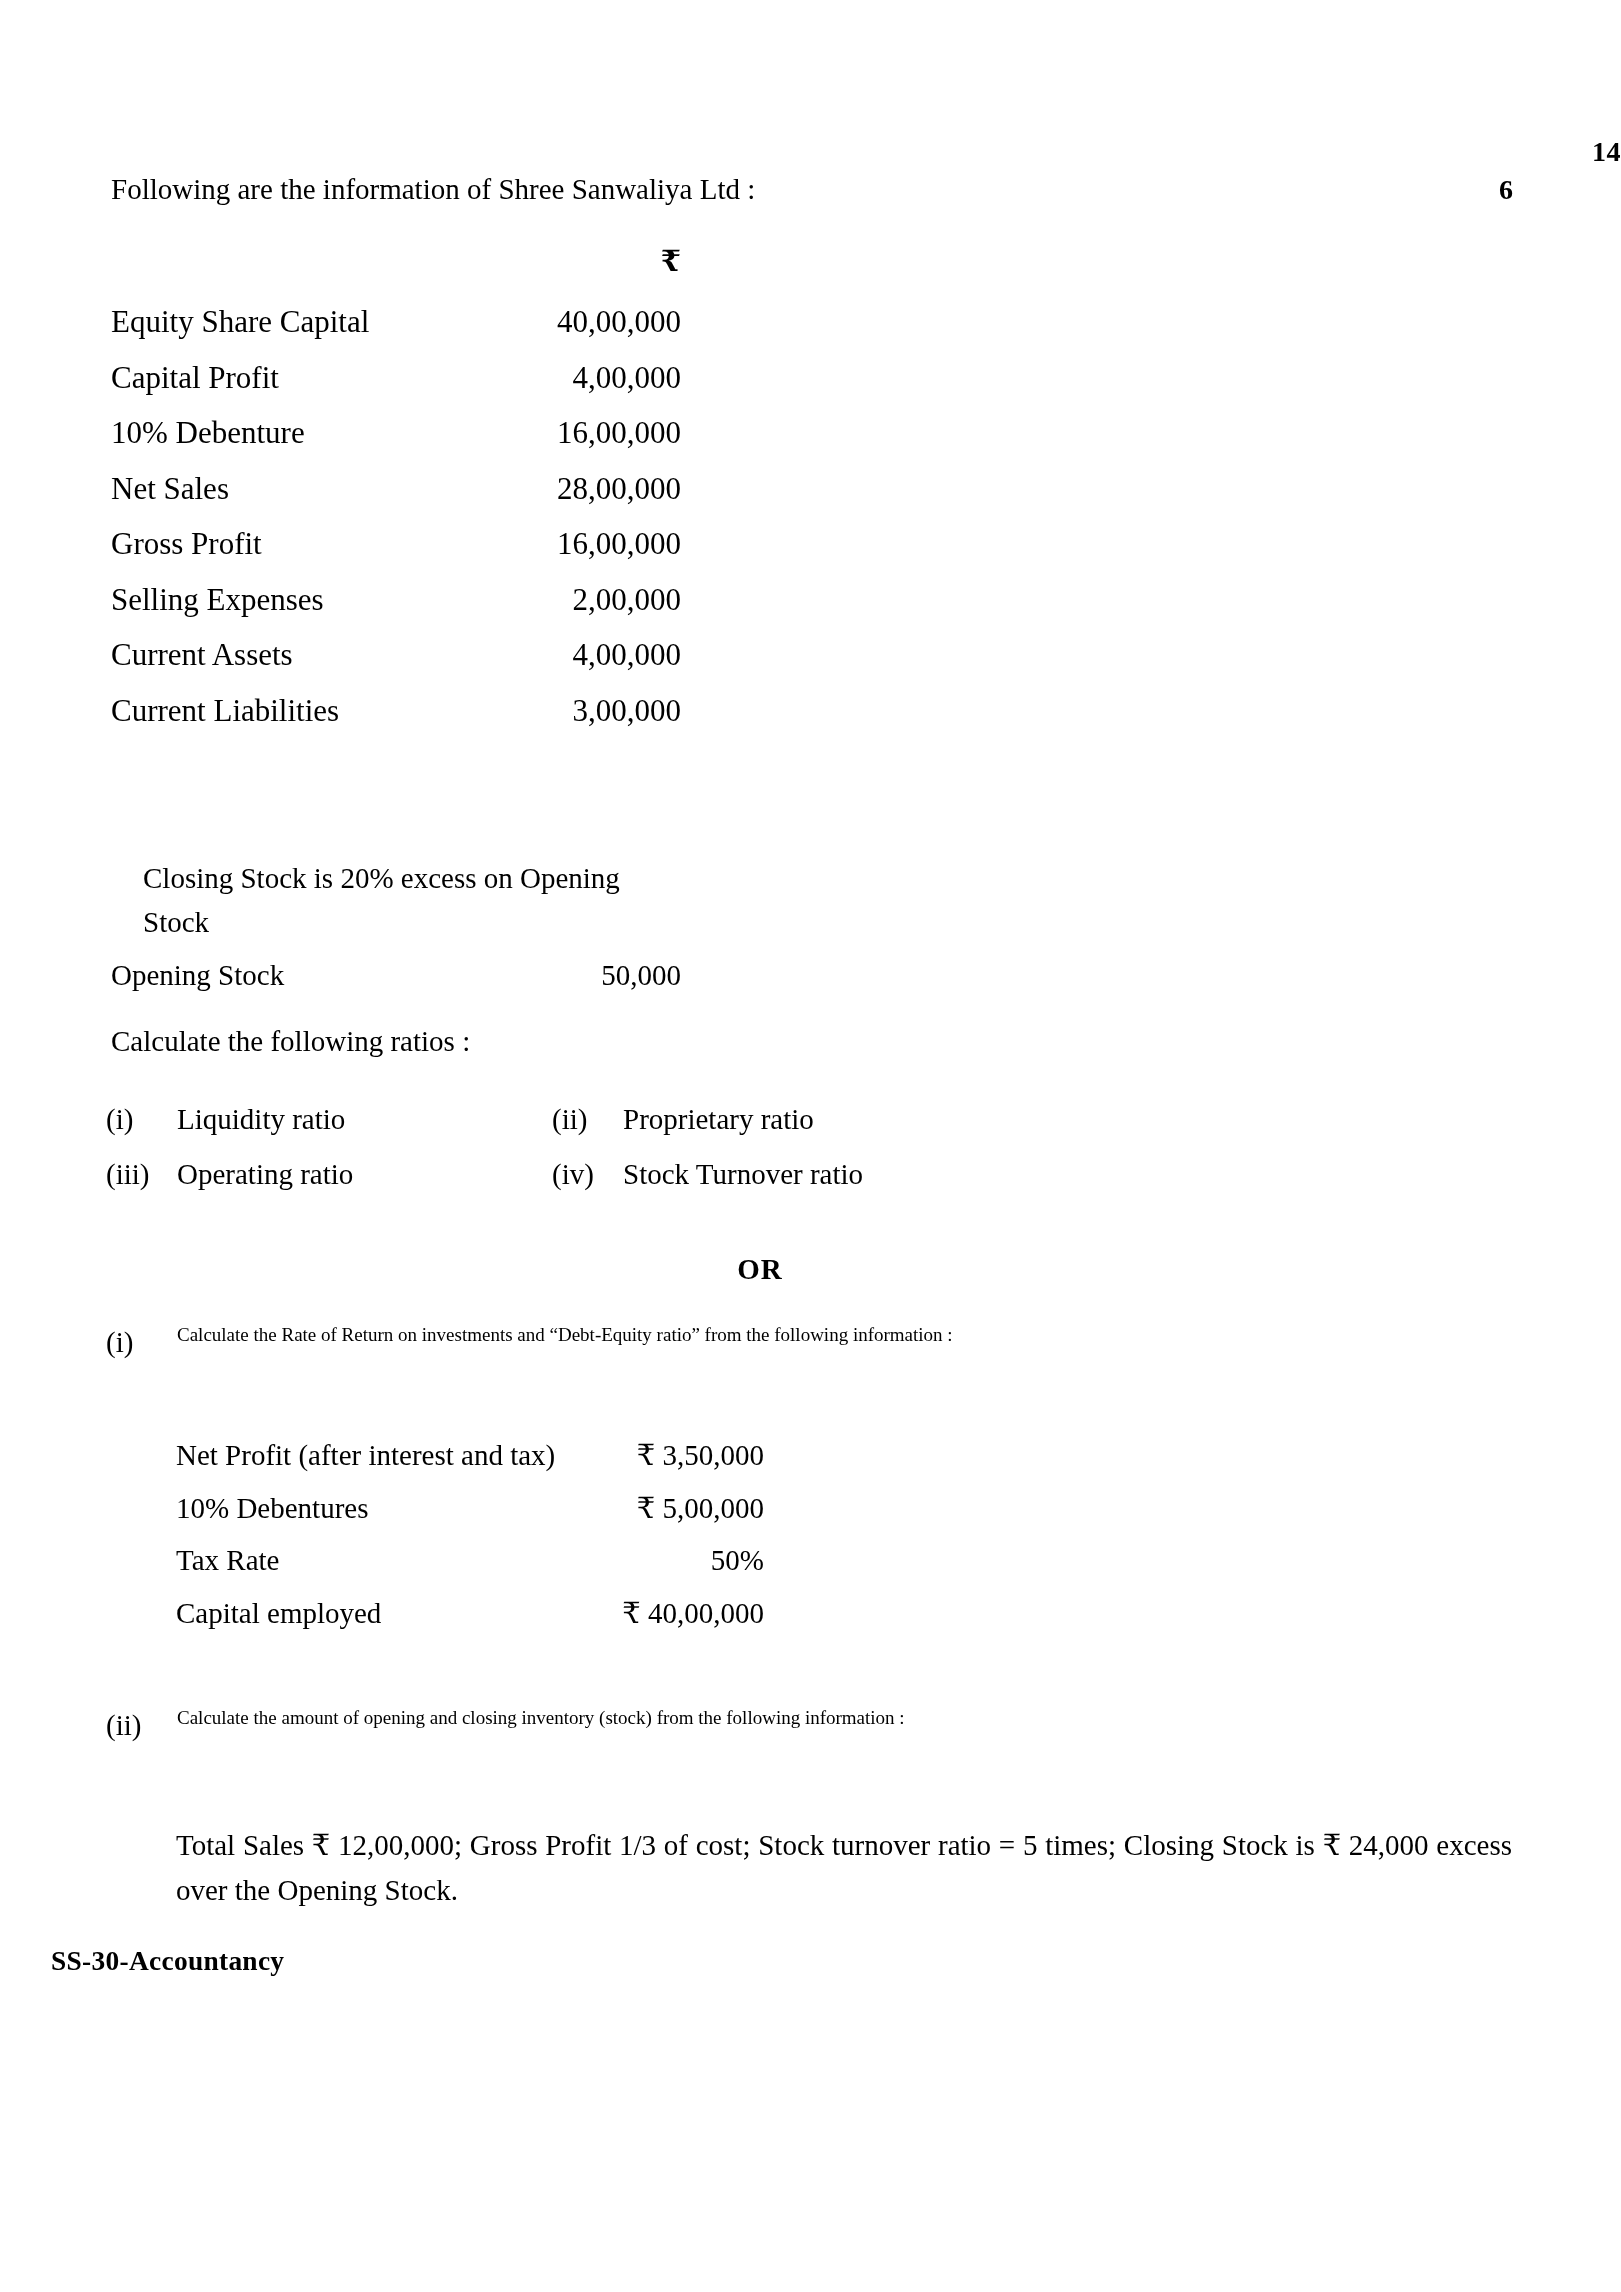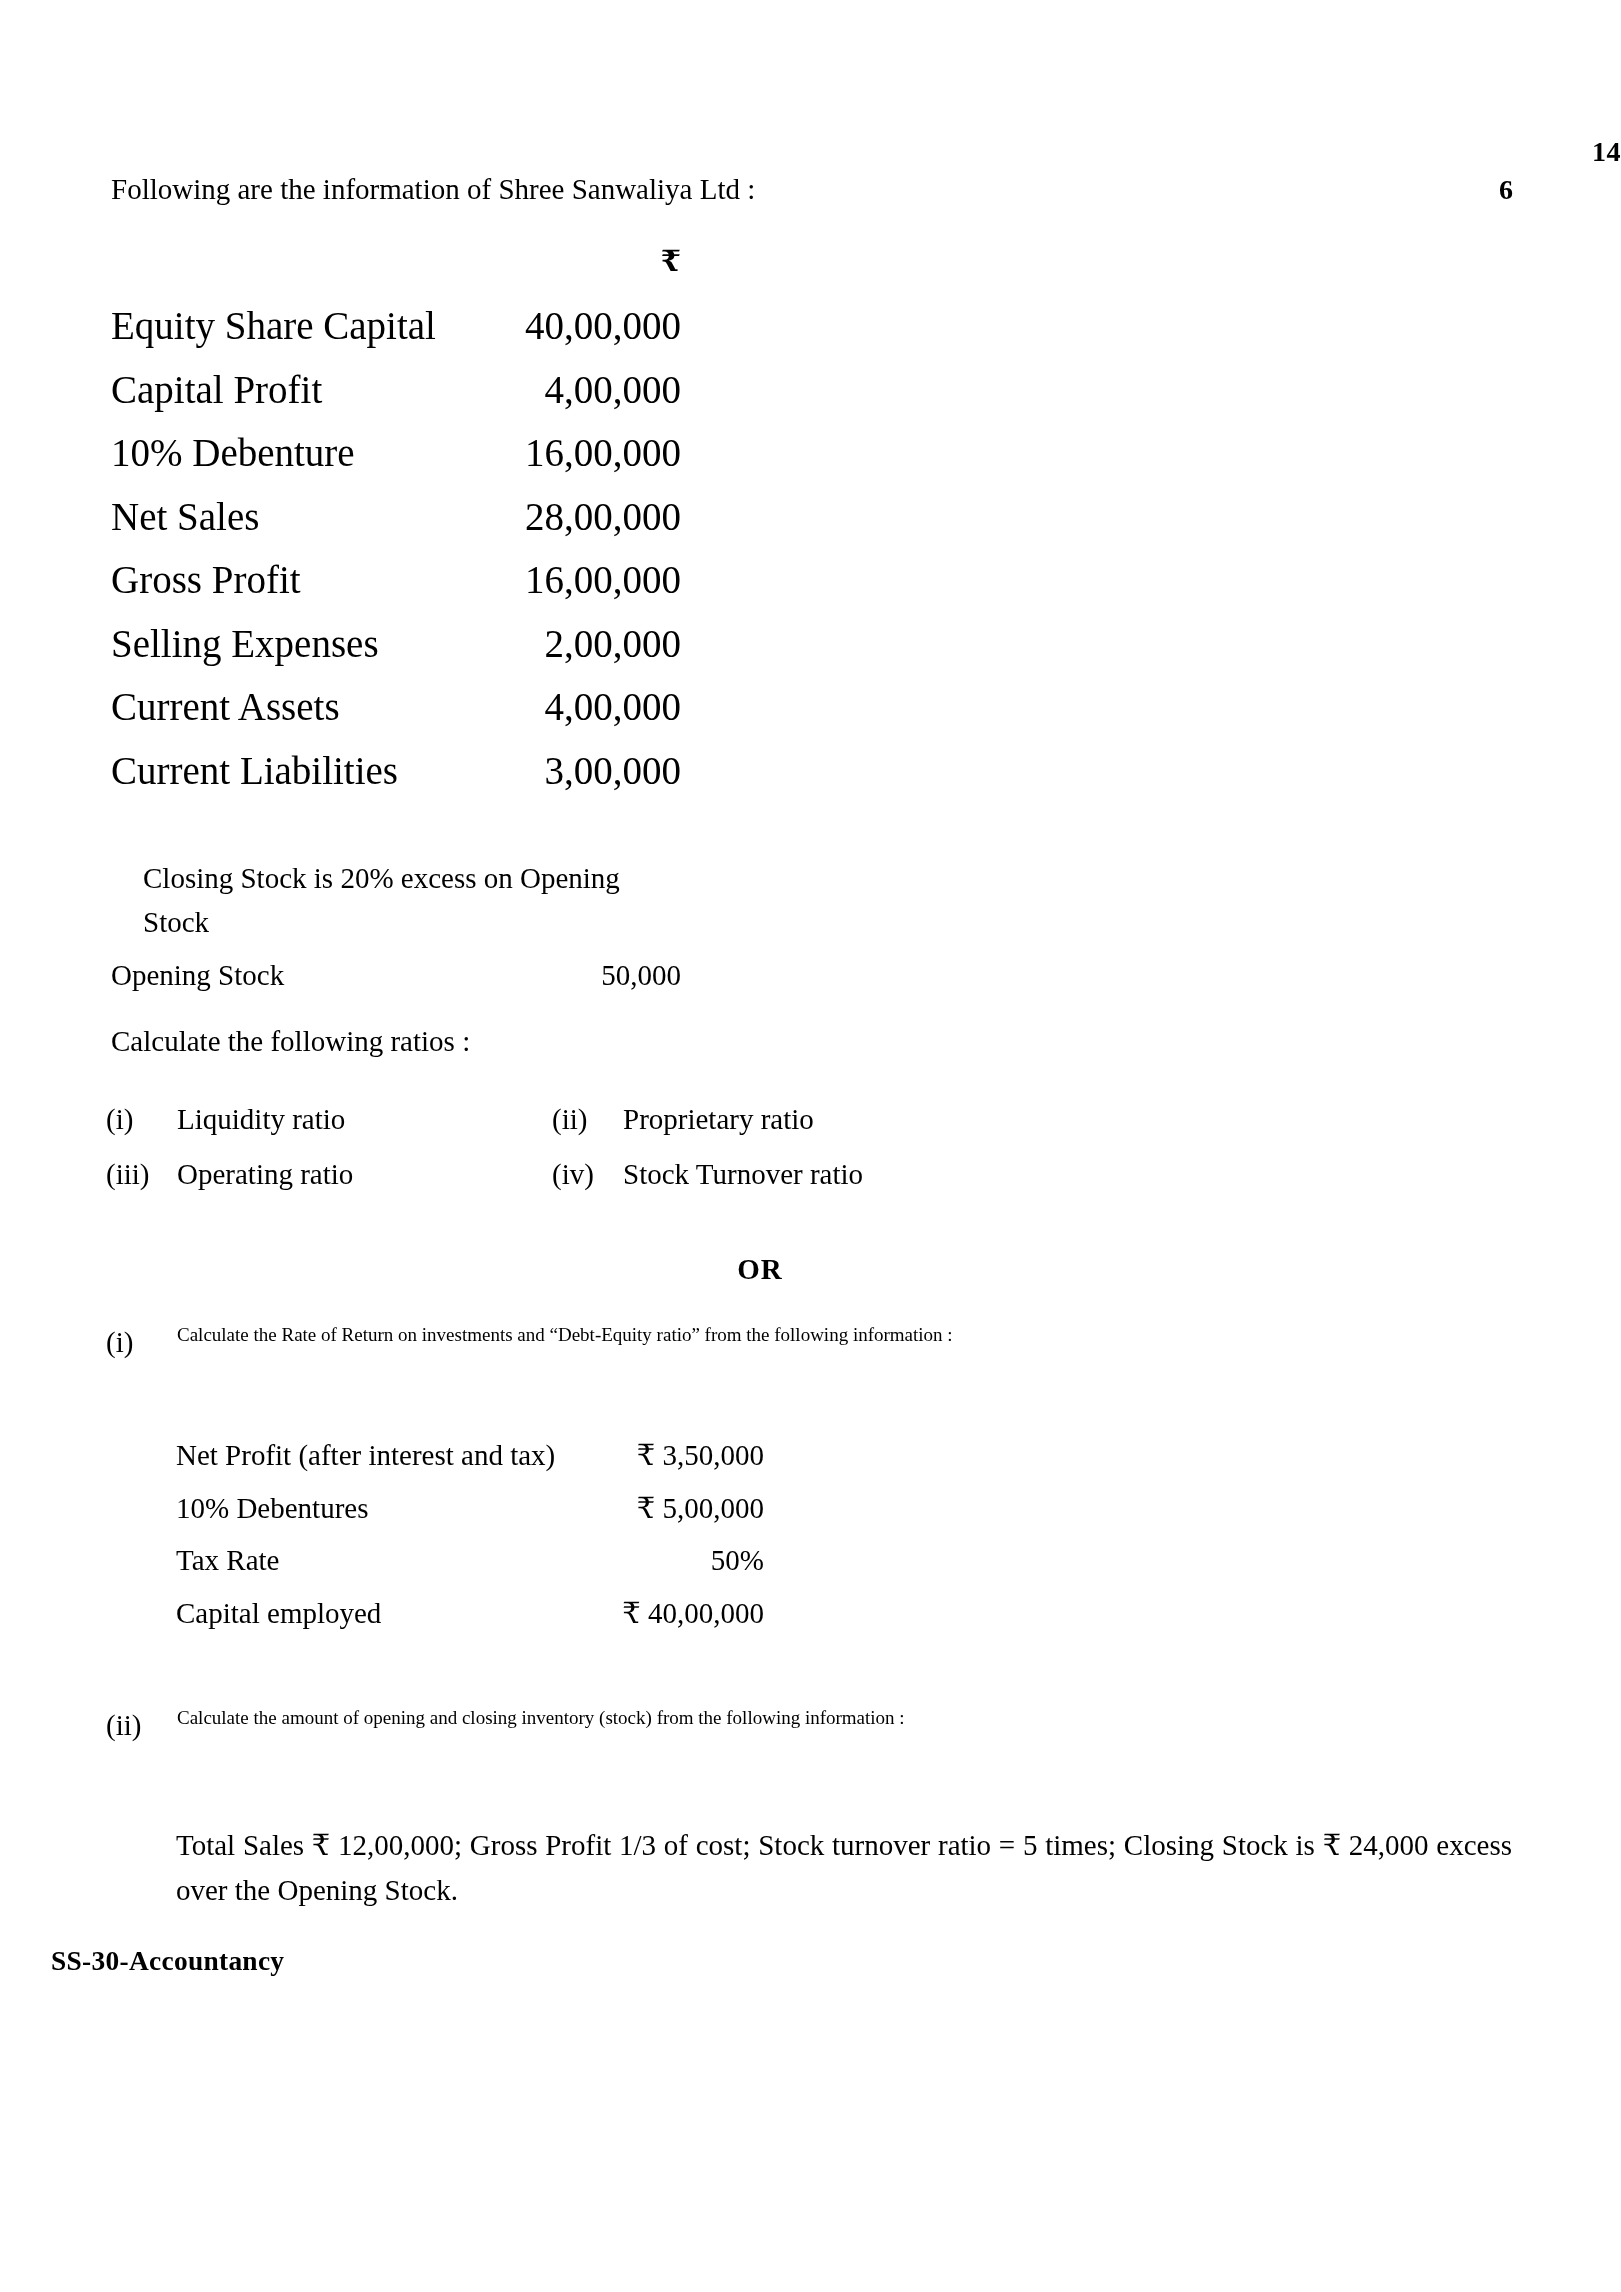--- a/index.html
+++ b/index.html
@@ -65,21 +65,21 @@
 
   
   .figures {
     position: absolute;
     top: 306px;
     left: 111px;
     width: 570px;
     border-collapse: collapse;
   }
   .figures td {
-    font-size: 39px;
+    font-size: 31px;
     padding: 0 0 24.5px 0;
     vertical-align: top;
     line-height: 1.0;
   }
   .figures td.label { text-align: left; }
   .figures td.value { text-align: right; white-space: nowrap; }
 
   
   .closing-note {
     position: absolute;

